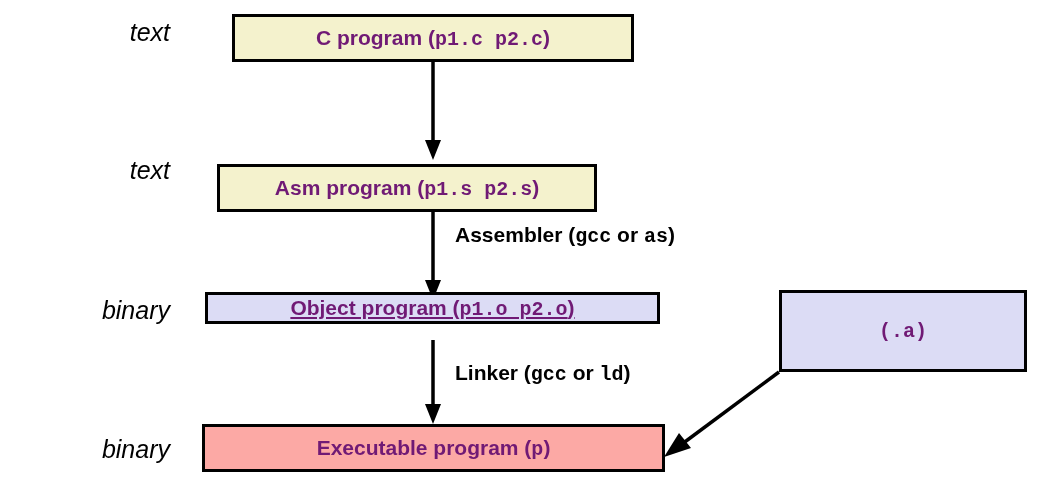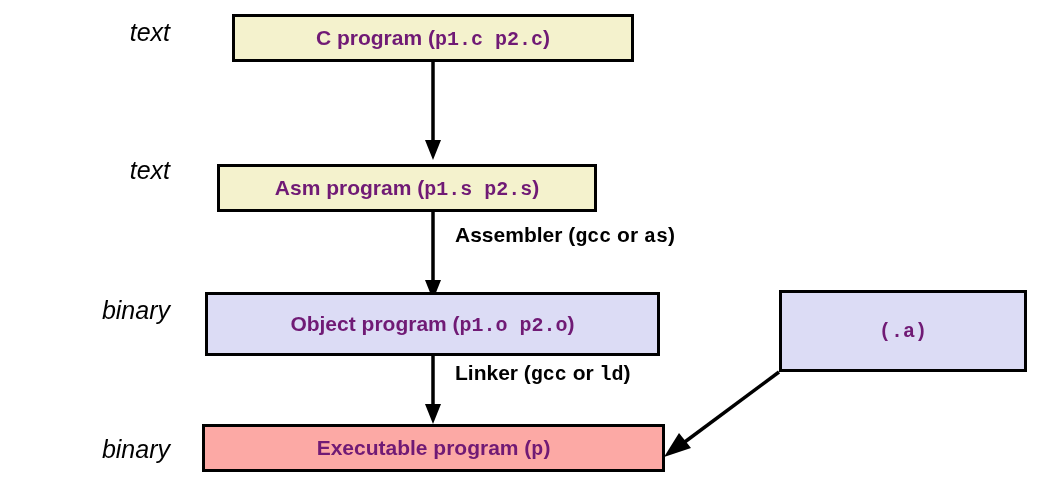--- a/index.html
+++ b/index.html
@@ -119,21 +119,21 @@
       <span>C program (</span><span class="mono">p1.c  p2.c</span><span>)</span>
     </span>
   </div>
 
   <div class="box" style="left:217px; top:152px; width:380px; height:48px; background:#f4f2cd;margin-top:12px;">
     <span class="line">
       <span>Asm program (</span><span class="mono">p1.s  p2.s</span><span>)</span>
     </span>
   </div>
 
-  <div class="box" style="left:205px; top:292px; width:455px; height:64px; background:#dcdcf5;">
+  <div class="box" style="left:205px; top:292px; width:455px; height:32px; background:#dcdcf5;text-decoration:underline;">
     <span class="line">
       <span>Object program (</span><span class="mono">p1.o  p2.o</span><span>)</span>
     </span>
   </div>
 
   <div class="box" style="left:202px; top:424px; width:463px; height:48px; background:#fca9a5;text-align:center;">
     <span class="line">
       <span>Executable program (</span><span class="mono">p</span><span>)</span>
     </span>
   </div>

